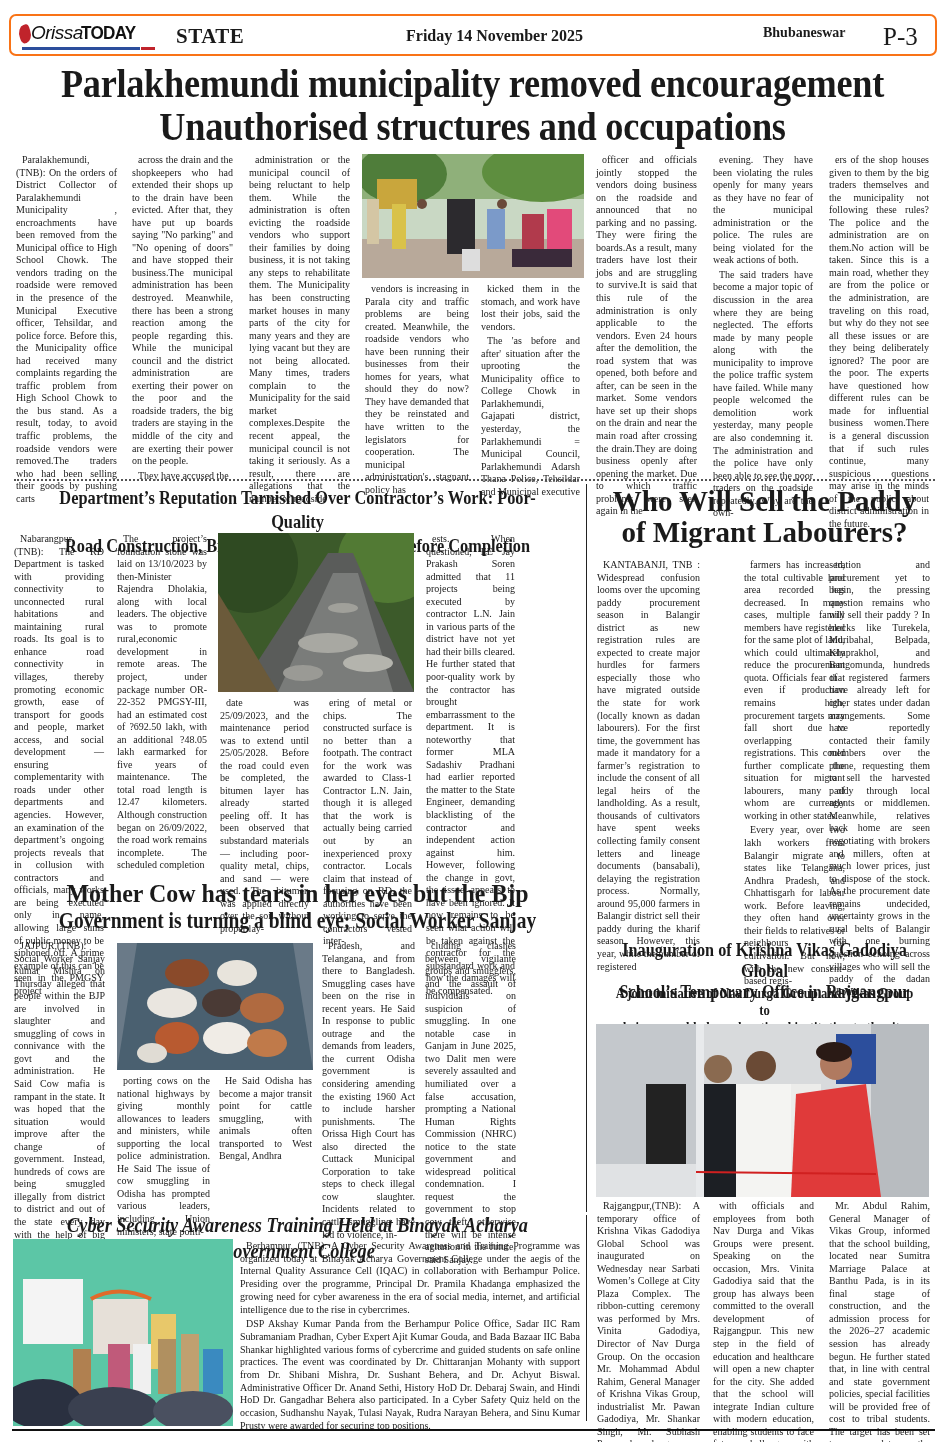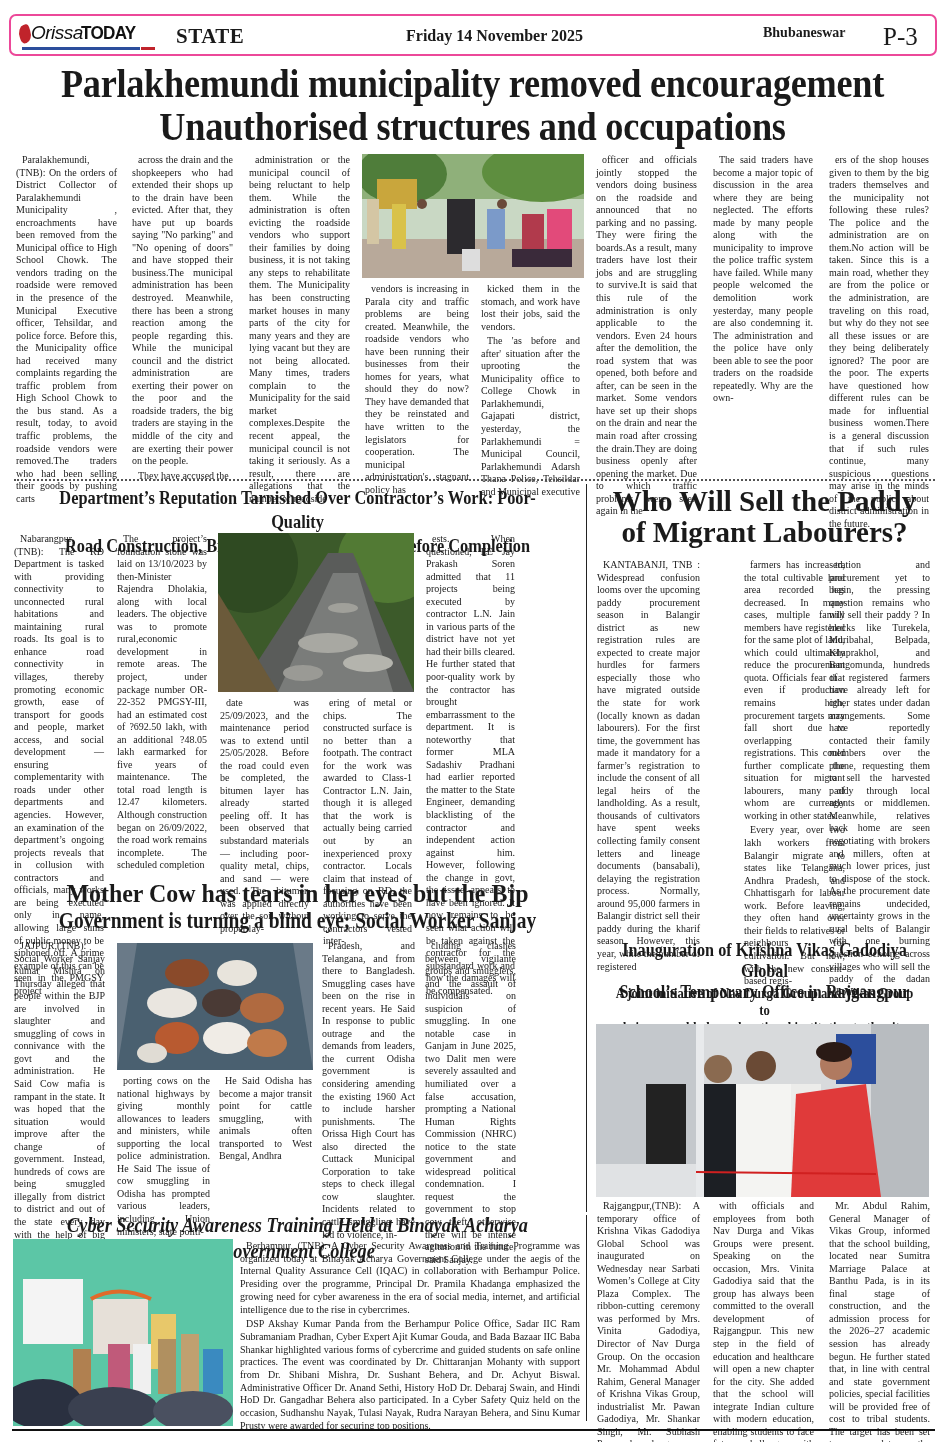--- a/index.html
+++ b/index.html
@@ -1,20 +1,20 @@
 <!DOCTYPE html>
 <html><head>
 <meta charset="utf-8">
 <style>
   * { box-sizing: border-box; margin: 0; padding: 0; }
   html, body { width: 945px; height: 1442px; background: #fff; overflow: hidden; }
   body { position: relative; font-family: "Liberation Serif", "DejaVu Serif", serif; color: #1a1a1a; }
 
   
-  .masthead { position: absolute; left: 9px; top: 14px; width: 928px; height: 42px; border: 2px solid #ec4899; border-radius: 7px; }
+  .masthead { position: absolute; left: 9px; top: 14px; width: 928px; height: 42px; border: 2px solid #f97316; border-radius: 7px; }
   .logo { position: absolute; left: 8px; top: 6px; width: 136px; height: 30px; }
   .logo-leaf { position: absolute; left: 0; top: 3px; width: 12px; height: 18px; background: #c0232b; border-radius: 60% 20% 60% 30%; transform: rotate(-18deg); }
   .logo-orissa { position: absolute; left: 12px; top: 0; font-family: "Liberation Sans", sans-serif; font-style: italic; font-size: 19px; color: #111; letter-spacing: -0.5px; }
   .logo-today { position: absolute; left: 62px; top: 0; font-family: "Liberation Sans", sans-serif; font-weight: bold; font-size: 19px; color: #111; letter-spacing: -0.8px; transform: scaleX(0.9); transform-origin: left; }
   .logo-bar { position: absolute; left: 3px; top: 25px; width: 118px; height: 3px; background: #2c4e9c; }
   .logo-bar2 { position: absolute; left: 122px; top: 25px; width: 14px; height: 3px; background: #c0232b; }
   .mh-section { position: absolute; left: 165px; top: 8px; font-weight: bold; font-size: 21px; letter-spacing: 0.5px; }
   .mh-date { position: absolute; left: 395px; top: 11px; font-weight: bold; font-size: 16px; }
   .mh-city { position: absolute; left: 752px; top: 9px; font-weight: bold; font-size: 14px; }
   .mh-page { position: absolute; left: 872px; top: 7px; font-size: 25px; }
@@ -89,20 +89,21 @@
     <p>vendors is increasing in Parala city and traffic problems are being created. Meanwhile, the roadside vendors who have been running their businesses from their homes for years, what should they do now? They have demanded that they be reinstated and have written to the legislators for cooperation. The municipal administration's stagnant policy has</p>
   </div>
 <div class="col" style="left:481px; top:283px; width:99px;">
     <p>kicked them in the stomach, and work have lost their jobs, said the vendors.</p>
     <p>The 'as before and after' situation after the uprooting the Municipality office to College Chowk in Parlakhemundi, Gajapati district, yesterday, the Parlakhemundi = Municipal Council, Parlakhemundi Adarsh Thana Police, Tehsildar and Municipal executive</p>
   </div>
 <div class="col" style="left:596px; top:154px; width:101px;">
     <p>officer and officials jointly stopped the vendors doing business on the roadside and announced that no parking and no passing. They were firing the boards.As a result, many traders have lost their jobs and are struggling to survive.It is said that this rule of the administration is only applicable to the vendors. Even 24 hours after the demolition, the road system that was opened, both before and after, can be seen in the market. Some vendors have set up their shops on the drain and near the main road after crossing the drain.They are doing business openly after opening the market. Due to which traffic problems were seen again in the</p>
   </div>
 <div class="col" style="left:713px; top:154px; width:100px;">
+    <p>evening. They have been violating the rules openly for many years as they have no fear of the municipal administration or the police. The rules are being violated for the weak actions of both.</p>
     <p>The said traders have become a major topic of discussion in the area where they are being neglected. The efforts made by many people along with the municipality to improve the police traffic system have failed. While many people welcomed the demolition work yesterday, many people are also condemning it. The administration and the police have only been able to see the poor traders on the roadside repeatedly. Why are the own-</p>
   </div>
 <div class="col" style="left:829px; top:154px; width:100px;">
     <p>ers of the shop houses given to them by the big traders themselves and the municipality not following these rules? The police and the administration are on them.No action will be taken. Since this is a main road, whether they are from the police or the administration, are traveling on this road, but why do they not see all these issues or are they being deliberately ignored? The poor are the poor. The experts have questioned how different rules can be made for influential business women.There is a general discussion that if such rules continue, many suspicious questions may arise in the minds of the public about district administration in the future.</p>
   </div>
 
 <div class="dotrule" style="left:14px; top:479px; width:921px;"></div>
 
 <div class="h2" style="left:5px; top:486px; width:585px; font-size:19px; line-height:24px; transform:scaleX(0.86); transform-origin:center;">
   <div>Department’s Reputation Tarnished Over Contractor’s Work: Poor-Quality</div>

